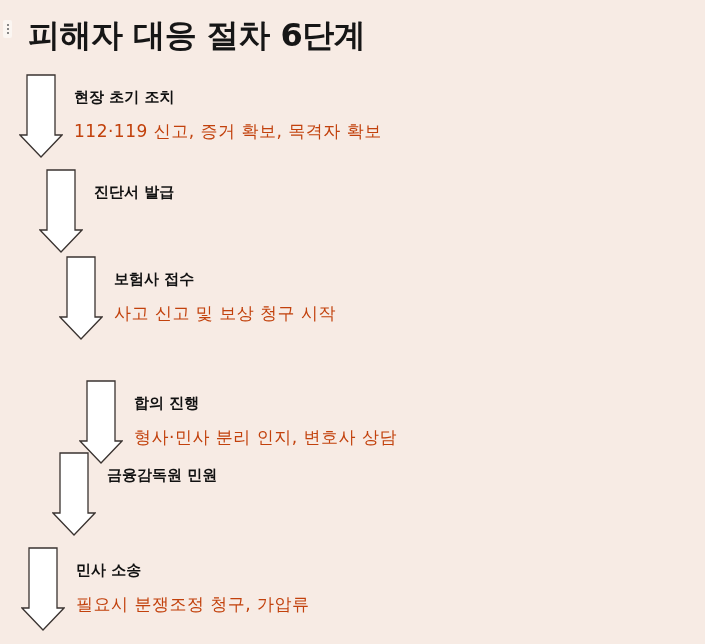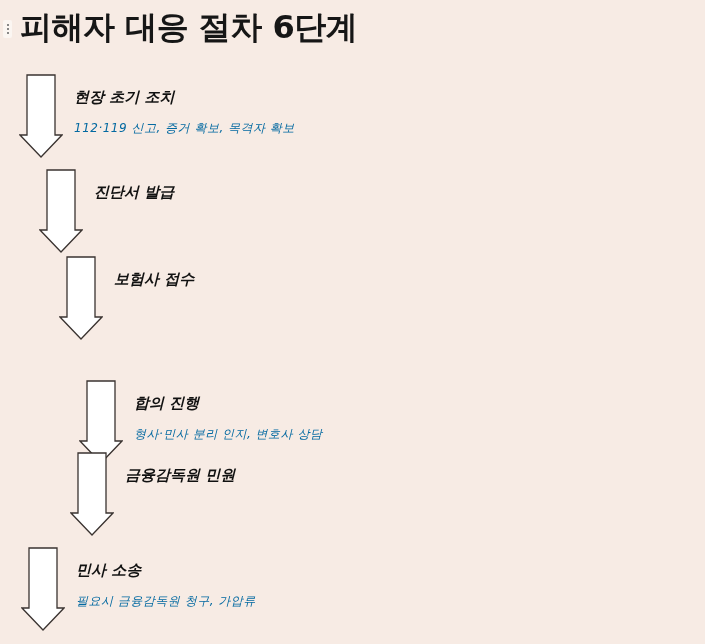--- a/index.html
+++ b/index.html
@@ -10,33 +10,33 @@
     color:#1a1a1a;
     position:relative;
   }
   .handle {
     position:absolute; left:3px; top:20px; width:9px; height:18px;
     background:#fbf6f2; border-radius:2px;
     display:flex; flex-direction:column; align-items:center; justify-content:center; gap:2px;
   }
   .handle i { display:block; width:2px; height:2px; background:#888; }
   .title {
-    position:absolute; left:20px; top:6px; margin:0;
+    position:absolute; left:20px; top:6px; margin:8px;
     font-size:32px; font-weight:900; letter-spacing:-0.5px; color:#161616;
     font-family:"DejaVu Sans",sans-serif;
   }
-  .step { position:absolute; width:600px; height:90px;font-style:italic; }
+  .step { position:absolute; width:600px; height:90px; }
   .arrow { position:absolute; left:0; top:0; width:44px; height:84px; }
   .step-title {
     position:absolute; left:55px; top:14px; margin:0;
     font-size:15px; font-weight:bold; color:#111;
   }
   .step-desc {
     position:absolute; left:55px; top:46px;
-    font-size:12px; color:#0369a1; letter-spacing:0.5px;
+    font-size:17px; color:#c2410c; letter-spacing:0.5px;
   }
 </style>
 </head>
 <body>
 
 <div class="handle">
     <i></i>
     <i></i>
     <i></i>
   </div>
@@ -55,36 +55,37 @@
     <polygon points="8,1 36,1 36,61 43,61 22,83 1,61 8,61" fill="#fff" stroke="#3a3330" stroke-width="1.3"></polygon>
   </svg>
   <h3 class="step-title">진단서 발급</h3>
 </div>
 
 <div class="step" style="left:59px; top:256px;">
   <svg class="arrow" viewBox="0 0 44 84">
     <polygon points="8,1 36,1 36,61 43,61 22,83 1,61 8,61" fill="#fff" stroke="#3a3330" stroke-width="1.3"></polygon>
   </svg>
   <h3 class="step-title">보험사 접수</h3>
+  <div class="step-desc">사고 신고 및 보상 청구 시작</div>
 </div>
 
 <div class="step" style="left:79px; top:380px;">
   <svg class="arrow" viewBox="0 0 44 84">
     <polygon points="8,1 36,1 36,61 43,61 22,83 1,61 8,61" fill="#fff" stroke="#3a3330" stroke-width="1.3"></polygon>
   </svg>
   <h3 class="step-title">합의 진행</h3>
   <div class="step-desc">형사·민사 분리 인지, 변호사 상담</div>
 </div>
 
-<div class="step" style="left:70px; top:452px;text-align:right;">
+<div class="step" style="left:52px; top:452px;text-align:right;">
   <svg class="arrow" viewBox="0 0 44 84">
     <polygon points="8,1 36,1 36,61 43,61 22,83 1,61 8,61" fill="#fff" stroke="#3a3330" stroke-width="1.3"></polygon>
   </svg>
   <h3 class="step-title">금융감독원 민원</h3>
 </div>
 
 <div class="step" style="left:21px; top:547px;">
   <svg class="arrow" viewBox="0 0 44 84">
     <polygon points="8,1 36,1 36,61 43,61 22,83 1,61 8,61" fill="#fff" stroke="#3a3330" stroke-width="1.3"></polygon>
   </svg>
   <h3 class="step-title">민사 소송</h3>
-  <div class="step-desc">필요시 금융감독원 청구, 가압류</div>
+  <div class="step-desc">필요시 분쟁조정 청구, 가압류</div>
 </div>
 
 </body></html>

